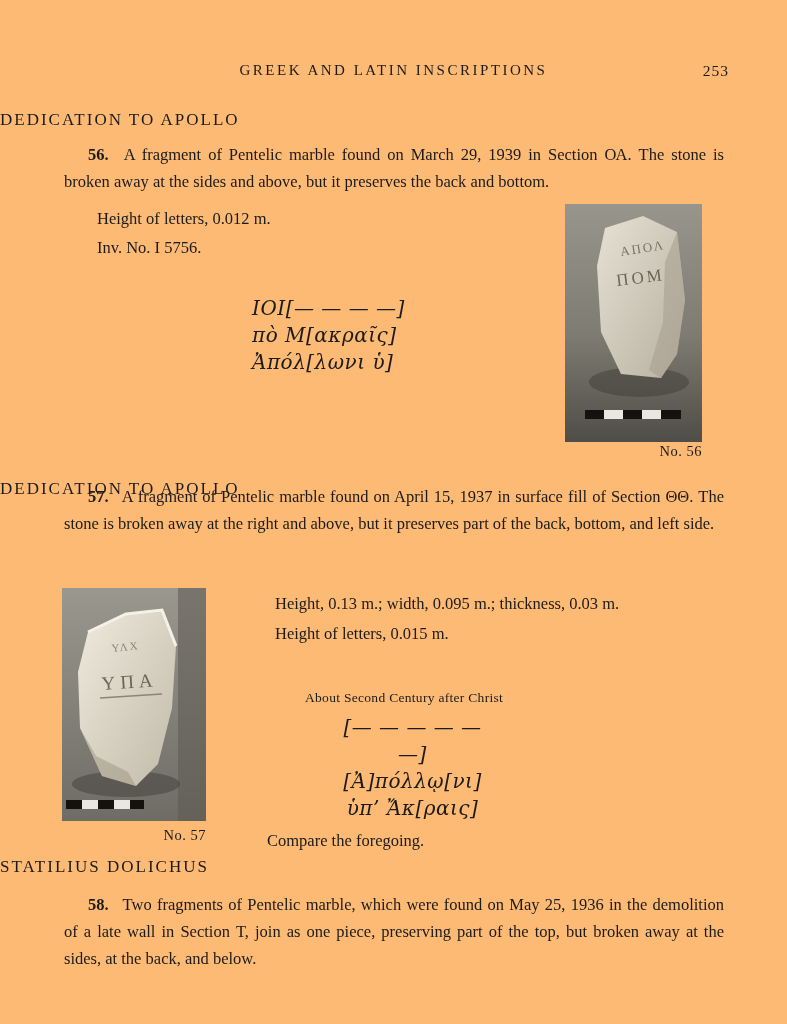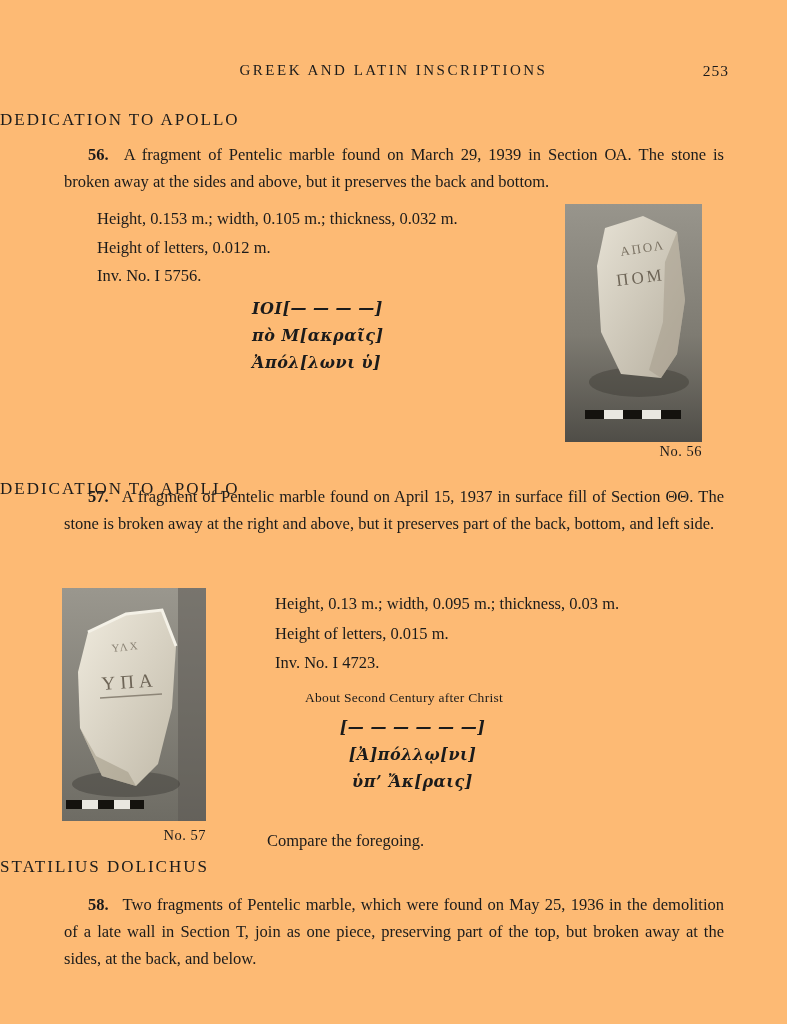--- a/index.html
+++ b/index.html
@@ -29,23 +29,23 @@
   .para {
     position: absolute; left: 64px; width: 660px;
     font-size: 16.5px; line-height: 27px; text-align: justify;
     text-indent: 24px;
   }
   .entry-number { font-weight: bold; margin-right: 9px; }
   .meas-block { position: absolute; font-size: 16.5px; }
   .meas-block .meas-line { line-height: 28.5px; }
   .greek-block {
     position: absolute;
-    font-size: 16px; line-height: 27px;
+    font-size: 20px; line-height: 27px;
     font-family: "DejaVu Serif", "Liberation Serif", serif;
-    font-style: italic; letter-spacing: 0.5px; font-weight: bold;
+    font-style: italic; letter-spacing: 0.5px;
   }
   .greek-line { display: block; }
   .compare-block {
     position: absolute; left: 64px; width: 482px;
     font-size: 16.5px; line-height: 27px;
   }
   .compare-line1 { display: block; text-indent: 32px; }
   .italic { font-style: italic; }
   .photo { position: absolute; display: block; }
   .photo-caption {
@@ -64,21 +64,20 @@
   <div class="page-number">253</div>
 
   <div class="section-heading" style="top:110px">DEDICATION TO APOLLO</div>
 
   <p class="para" style="top:141px">
     <span class="entry-number">56.</span>
     <span>A fragment of Pentelic marble found on March 29, 1939 in Section ΟΑ. The stone is broken away at the sides and above, but it preserves the back and bottom.</span>
   </p>
 
   <div class="meas-block" style="left:97px; top:205px">
-    <div class="meas-line">Height, 0.153 m.; width, 0.105 m.; thickness, 0.032 m.</div>
     <div class="meas-line">Height of letters, 0.012 m.</div>
     <div class="meas-line">Inv. No. I 5756.</div>
   </div>
 
   <div class="greek-block" style="left:252px; top:295px">
     <span class="greek-line">ΙΟΙ[— — — —]</span>
     <span class="greek-line">πὸ Μ[ακραῖς]</span>
     <span class="greek-line">Ἀπόλ[λωνι ὑ]</span>
   </div>
 
@@ -142,21 +141,20 @@
       <rect x="4" y="212" width="16" height="9" fill="#14120e"></rect>
       <rect x="36" y="212" width="16" height="9" fill="#14120e"></rect>
       <rect x="68" y="212" width="14" height="9" fill="#14120e"></rect>
     </g>
   </svg>
   <div class="photo-caption" style="left:62px; top:827px; width:144px">No. 57</div>
 
   <div class="meas-block" style="left:275px; top:589px">
     <div class="meas-line" style="line-height:29.5px">Height, 0.13 m.; width, 0.095 m.; thickness, 0.03 m.</div>
     <div class="meas-line" style="line-height:29.5px">Height of letters, 0.015 m.</div>
-    <div class="meas-line" style="line-height:29.5px">Inv. No. I 4723.</div>
   </div>
 
   <div class="date-line" style="left:305px; top:690px">About Second Century after Christ</div>
 
   <div class="greek-block" style="left:330px; top:714px; width:165px; text-align:center">
     <span class="greek-line">[— — — — — —]</span>
     <span class="greek-line">[Ἀ]πόλλῳ[νι]</span>
     <span class="greek-line">ὑπ’ Ἄκ[ραις]</span>
   </div>
 

